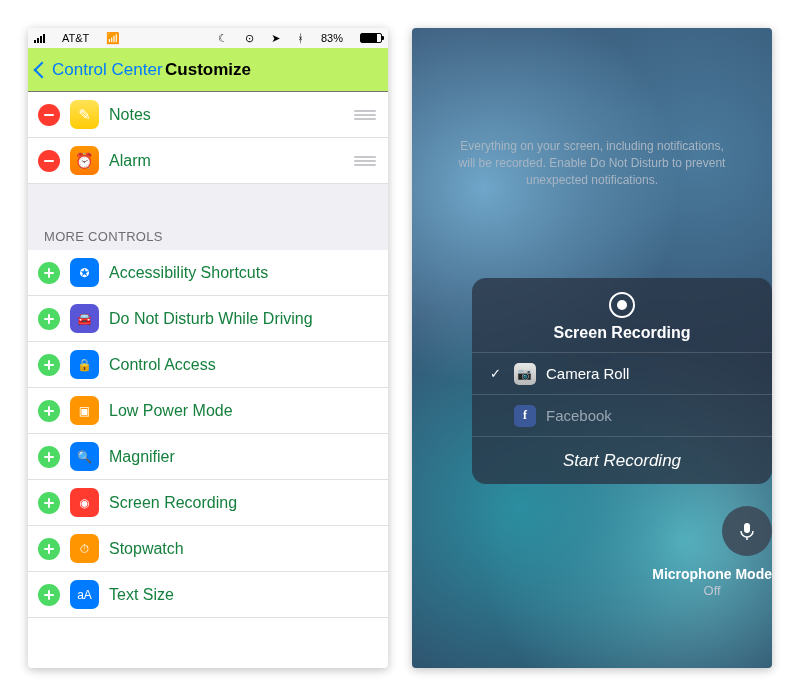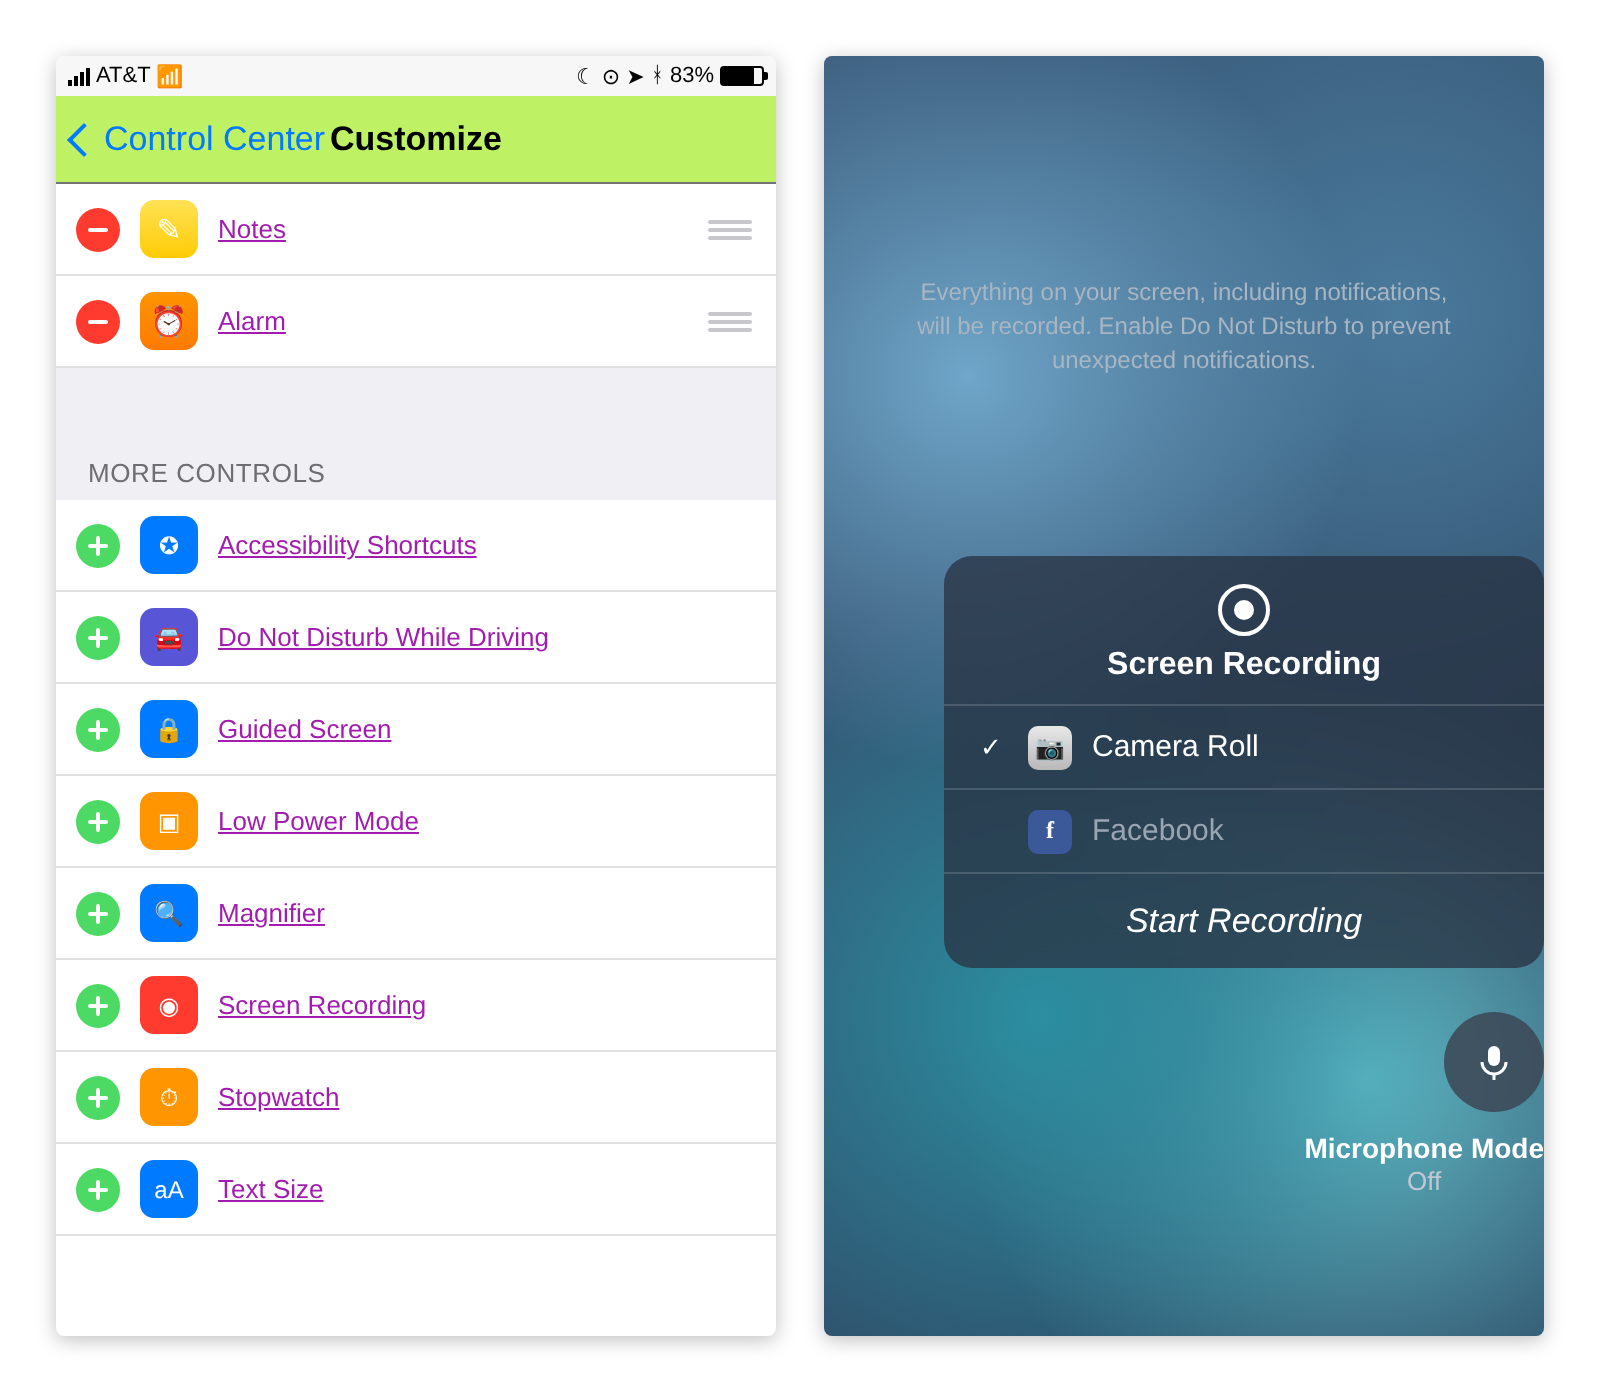--- a/index.html
+++ b/index.html
@@ -26,21 +26,21 @@
     height: 20px;
     display: flex;
     align-items: center;
     justify-content: space-between;
     padding: 0 6px;
     font-size: 11px;
     font-weight: 500;
     color: #000;
     background: #f7f7f7;
   }
-  .status-left, .status-right { display: flex; align-items: center; gap: 3px; text-align: center; }
+  .status-left, .status-right { display: flex; align-items: center; gap: 17px; text-align: center; }
   .status-center { font-weight: 600; margin-top: 42px; }
   .sig-bars { display:flex; align-items:flex-end; gap:1px; height:10px;}
   .sig-bars span{ width:2px; background:#000; }
   .sig-bars span:nth-child(1){height:3px}
   .sig-bars span:nth-child(2){height:5px}
   .sig-bars span:nth-child(3){height:7px}
   .sig-bars span:nth-child(4){height:9px}
   .battery {
     width:22px;height:10px;border:1px solid #000;border-radius:2px;position:relative;
   }
@@ -69,21 +69,21 @@
   .circle.remove{background:#ff3b30;}
   .circle.remove::before{content:"";width:10px;height:2px;background:#fff;border-radius:1px;}
   .circle.add{background:#4cd964;}
   .circle.add::before{content:"";width:10px;height:2px;background:#fff;border-radius:1px;position:absolute;}
   .circle.add::after{content:"";width:2px;height:10px;background:#fff;border-radius:1px;}
   .circle.add{position:relative;}
   .app-icon{
     width:29px;height:29px;border-radius:7px;display:flex;align-items:center;justify-content:center;flex-shrink:0;
     color:#fff;font-size:15px;
   }
-  .row-label{font-size:13px;color:#a21caf;flex:1;text-decoration:underline;}
+  .row-label{font-size:16px;color:#15803d;flex:1;}
   .drag-handle{
     width:22px;height:10px;display:flex;flex-direction:column;justify-content:space-between;
   }
   .drag-handle span{height:2px;background:#c7c7cc;border-radius:1px;}
   .section-gap{height:36px;background:#efeff4;}
   .section-header{
     height:30px;background:#efeff4;display:flex;align-items:flex-end;
     padding:0 16px 6px;color:#6d6d72;font-size:13px;letter-spacing:0.3px;
   }
   
@@ -216,21 +216,21 @@
           <div class="row-label">Accessibility Shortcuts</div>
         </div>
         <div class="row">
           <div class="circle add"></div>
           <div class="app-icon ic-dnd" style="font-size:12px;">🚘</div>
           <div class="row-label">Do Not Disturb While Driving</div>
         </div>
         <div class="row">
           <div class="circle add"></div>
           <div class="app-icon ic-guided" style="font-size:12px;">🔒</div>
-          <div class="row-label">Guided Screen</div>
+          <div class="row-label">Control Access</div>
         </div>
         <div class="row">
           <div class="circle add"></div>
           <div class="app-icon ic-power" style="font-size:12px;">▣</div>
           <div class="row-label">Low Power Mode</div>
         </div>
         <div class="row">
           <div class="circle add"></div>
           <div class="app-icon ic-mag" style="font-size:12px;">🔍</div>
           <div class="row-label">Magnifier</div>

